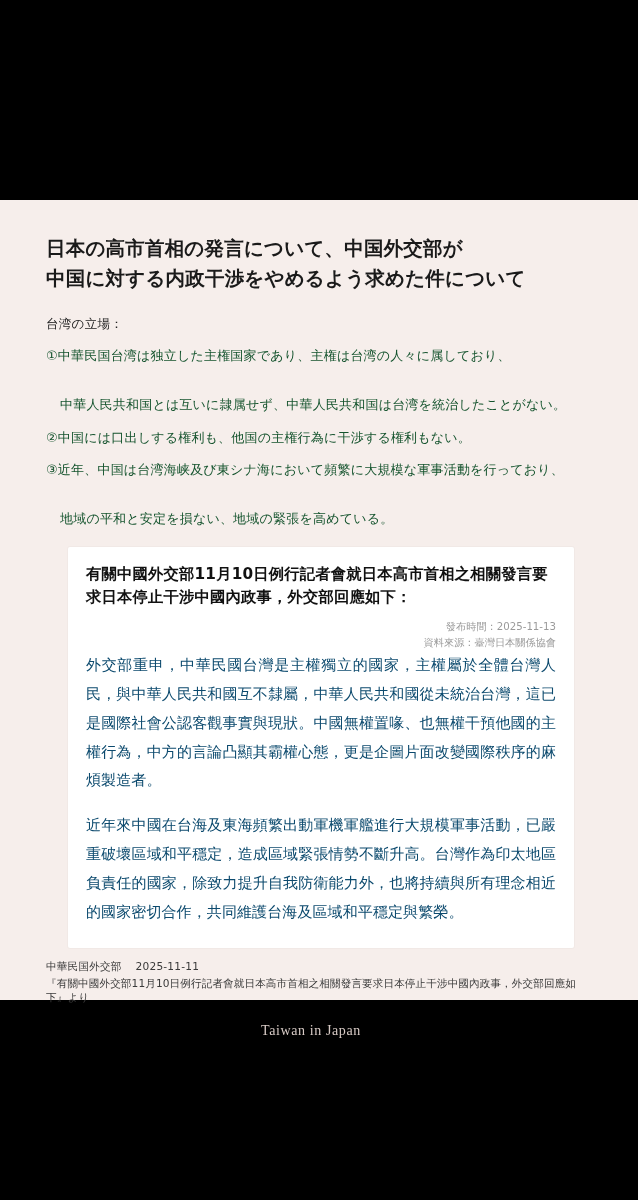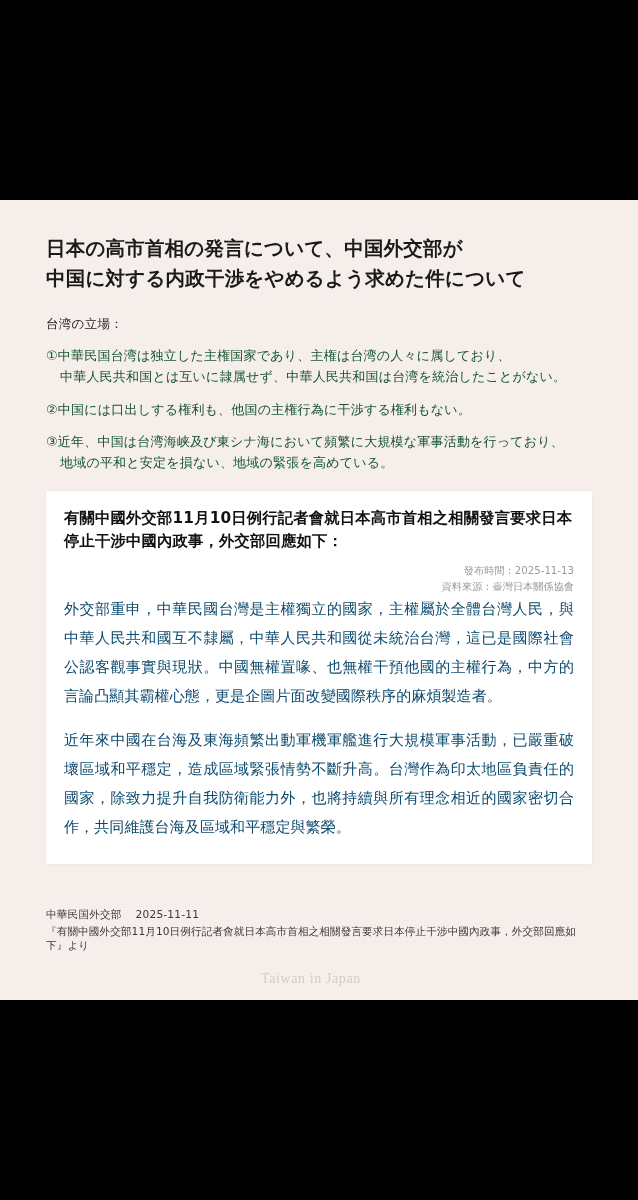--- a/index.html
+++ b/index.html
@@ -23,21 +23,21 @@
     position: absolute;
     left: 0;
     top: 200px;
     width: 638px;
     height: 800px;
     background: #f6eeeb;
     box-sizing: border-box;
     padding: 0;
   }
   .inner {
-    padding: 34px 46px 0 46px;
+    padding: 34px 64px 0 46px;
   }
   .headline {
     font-size: 19.5px;
     line-height: 1.55;
     font-weight: bold;
     color: #1a1a1a;
     letter-spacing: 0.2px;
     margin: 0 0 22px 0;
   }
   .headline .l2 { display: block; }
@@ -53,27 +53,29 @@
   .point {
     font-size: 13px;
     line-height: 1.62;
     color: #14532d;
     margin-bottom: 11px;
     letter-spacing: 0.2px;
   }
   .point .cont {
     display: block;
     padding-left: 14px;
+    margin-top: 28px;
   }
   .quote-box {
     background: #ffffff;
     border-radius: 2px;
     padding: 16px 18px 22px 18px;
     margin-top: 4px;
     box-shadow: 0 0 0 1px rgba(0,0,0,0.02);
+    margin-left: 22px;
   }
   .quote-title {
     font-size: 15.3px;
     font-weight: bold;
     color: #111;
     line-height: 1.5;
     letter-spacing: 0.2px;
     margin-bottom: 10px;
   }
   .meta {
@@ -91,21 +93,20 @@
     font-size: 15px;
     line-height: 1.92;
     color: #0c4a6e;
     margin: 0 0 16px 0;
     text-align: justify;
     letter-spacing: 0.1px;
   }
   .quote-para:last-child { margin-bottom: 0; }
   .footer {
     padding: 12px 62px 0 46px;
-    margin-top: 32px;
   }
   .src-line {
     font-size: 10.6px;
     color: #3a3a3a;
     letter-spacing: 0.2px;
     margin-bottom: 3px;
   }
   .src-line .sp { display: inline-block; width: 14px; }
   .src-quote {
     font-size: 10.6px;

